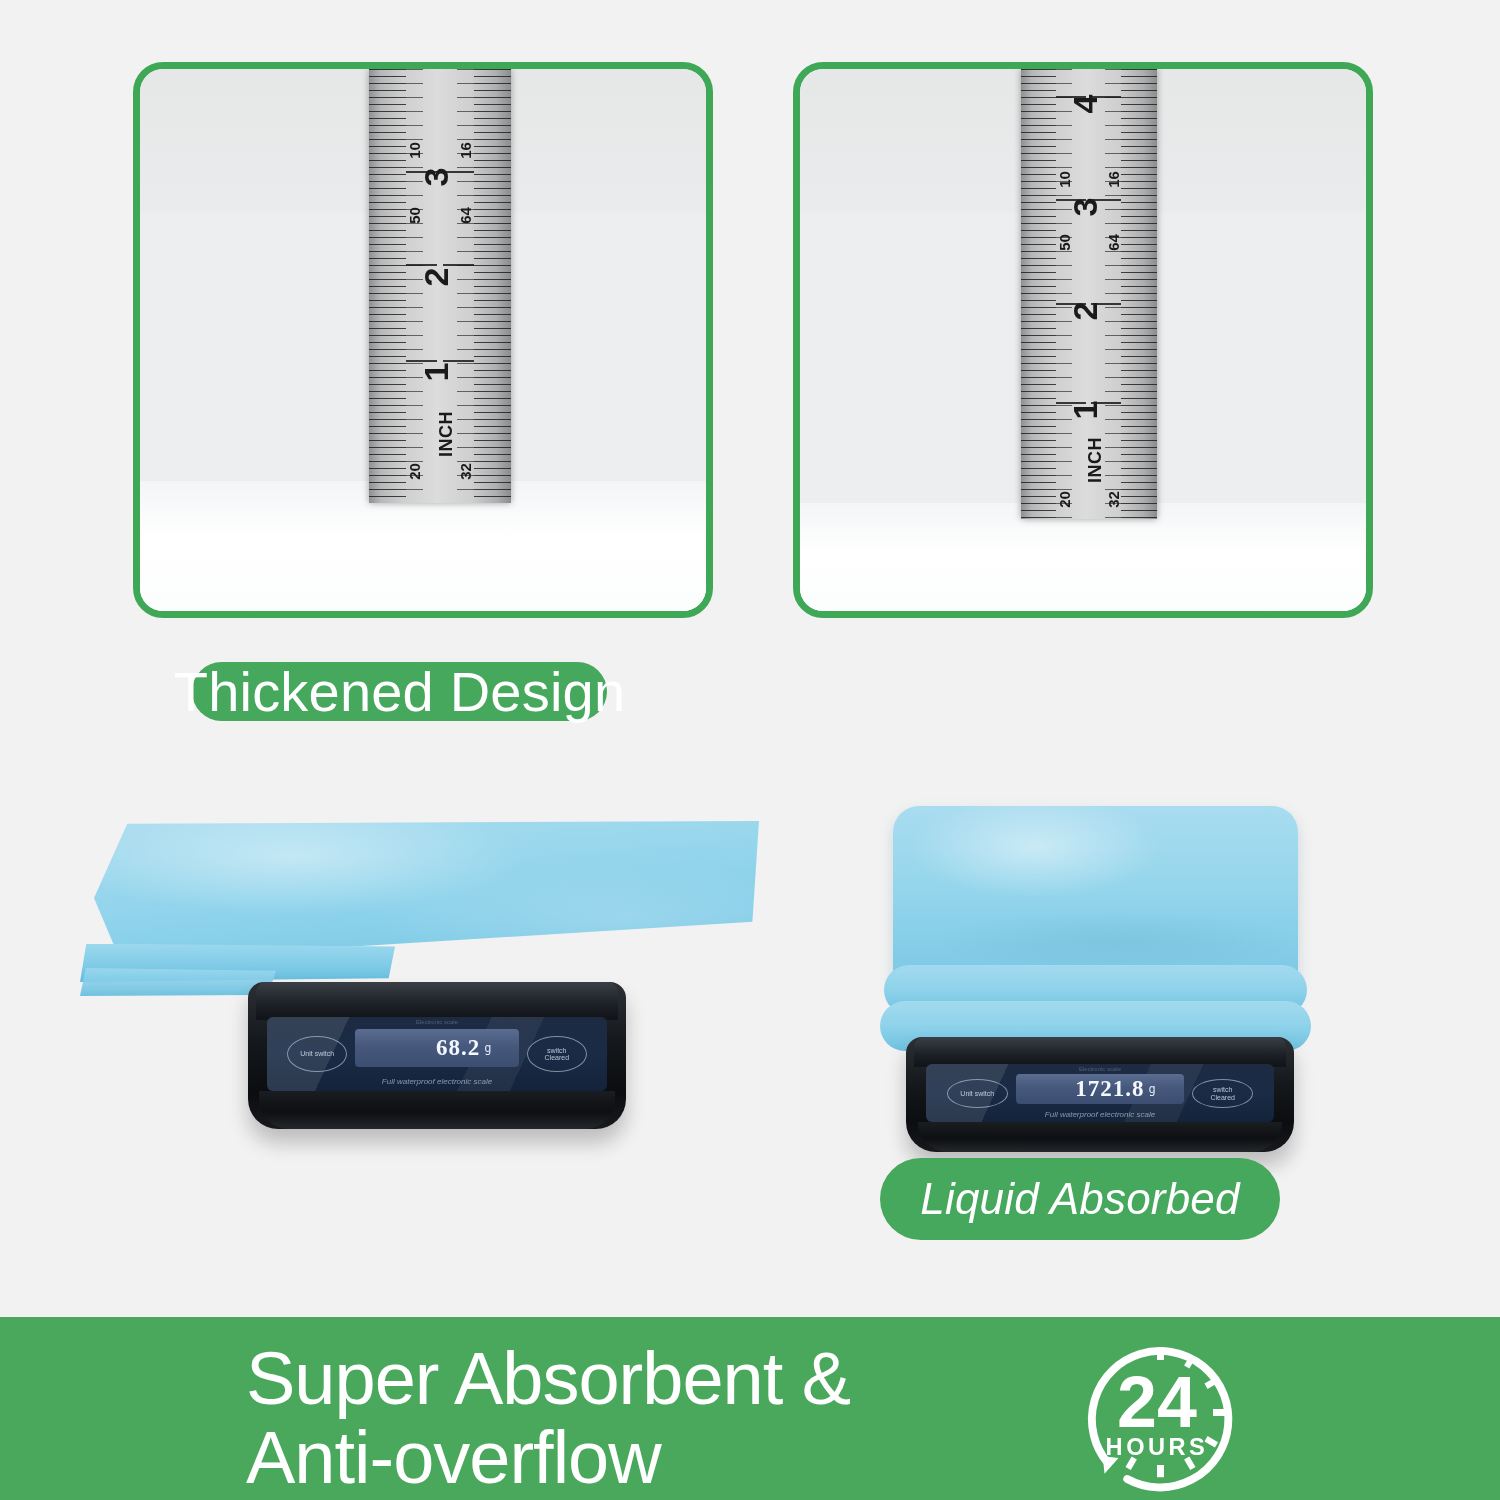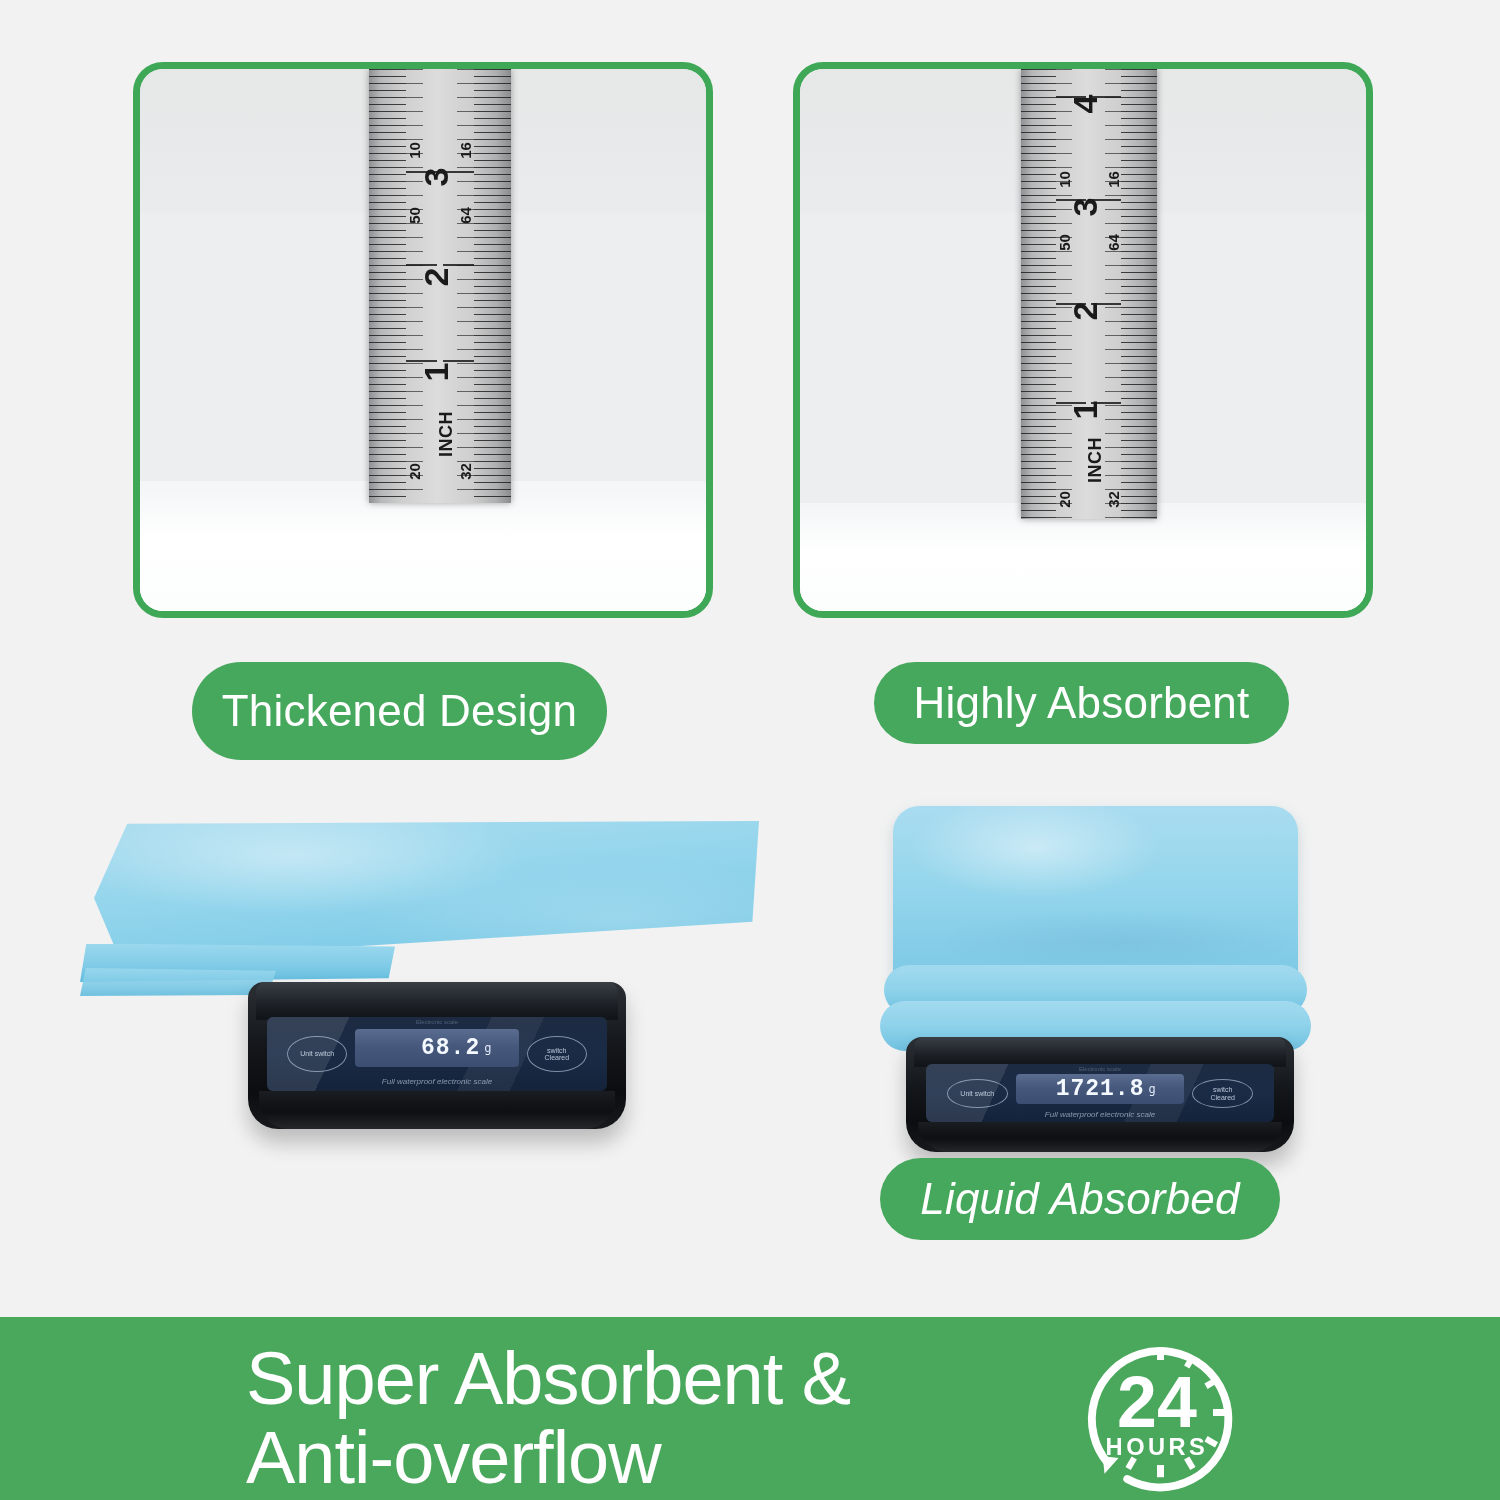--- a/index.html
+++ b/index.html
@@ -173,21 +173,21 @@
     position:absolute;left:26%;width:48%;top:16%;height:52%;
     background:linear-gradient(180deg,#5a6d91 0%,#46587c 45%,#3b4d70 100%);
     border-radius:4px;
     display:flex;align-items:center;justify-content:flex-end;
     padding-right:8%;
     box-sizing:border-box;
     gap:4px;
   }
   .lcd-value{
     color:#f4f8ff;font-weight:700;letter-spacing:1px;
-    font-family:Liberation Mono, monospace;
+    font-family:Liberation Serif, serif;
   }
   .lcd-unit{color:#dfe8f6;font-family:"DejaVu Sans Mono", monospace;}
   .scale-btn{
     position:absolute;top:26%;height:46%;
     border:1.4px solid rgba(210,225,245,.55);
     border-radius:50%;
     display:flex;flex-direction:column;align-items:center;justify-content:center;
     color:rgba(225,235,250,.78);
     line-height:1.1;text-align:center;
   }
@@ -318,27 +318,24 @@
         <span class="rl-label rl-frac" style="left:62%;top:37%;">64</span>
         <span class="rl-label rl-num" style="left:41%;top:50%;">2</span>
         <span class="rl-label rl-num" style="left:41%;top:72%;">1</span>
         <span class="rl-label rl-inch" style="left:38%;top:85%;">INCH</span>
         <span class="rl-label rl-frac" style="left:26%;top:94%;">20</span>
         <span class="rl-label rl-frac" style="left:62%;top:94%;">32</span>
       </div>
     </div>
   </div>
 
-  <div class="pill" style="left:192px;top:662px;width:415px;height:98px;font-size:44px;">
+  <div class="pill" style="left:192px;top:662px;width:415px;height:59px;font-size:56px;">
     <span>Thickened  Design</span>
   </div>
 
-  <div class="pill" style="left:874px;top:662px;width:415px;height:82px;font-size:44px;">
-    <span>Highly Absorbent</span>
-  </div>
 
   <div class="product-photo" style="left:80px;top:800px;width:700px;height:350px;">
 
     <div class="flat-pad" style="left:2%;top:6%;width:95%;height:40%;
                 clip-path:polygon(5% 2%,100% 0%,99% 72%,4% 100%,0% 55%);"></div>
     <div class="flat-pad-lip" style="left:0%;top:41%;width:45%;height:11%;
                 clip-path:polygon(2% 0%,100% 8%,98% 90%,0% 100%);"></div>
     <div class="flat-pad-lip" style="left:0%;top:48%;width:28%;height:8%;
                 clip-path:polygon(3% 0%,100% 10%,96% 96%,0% 100%);opacity:.9;"></div>
 

